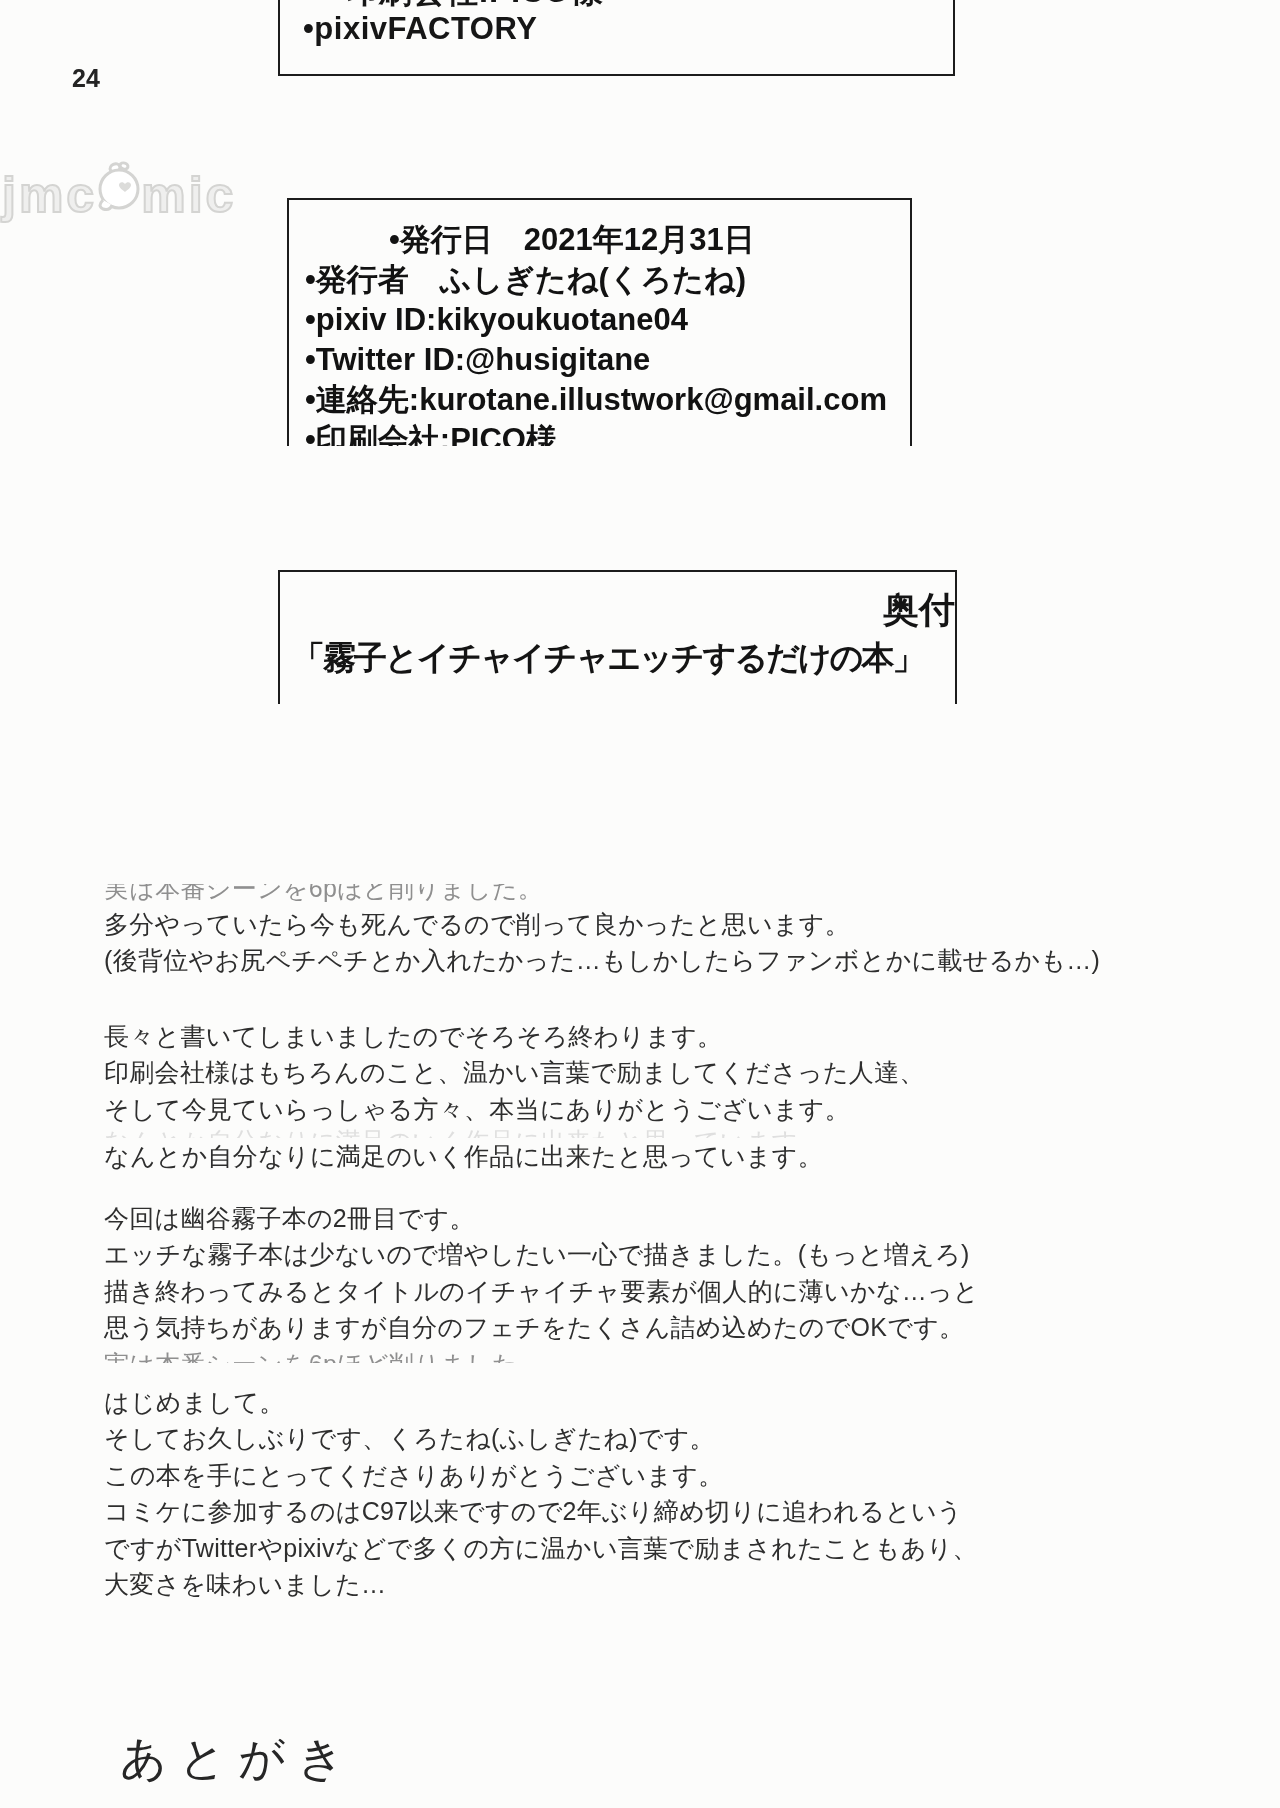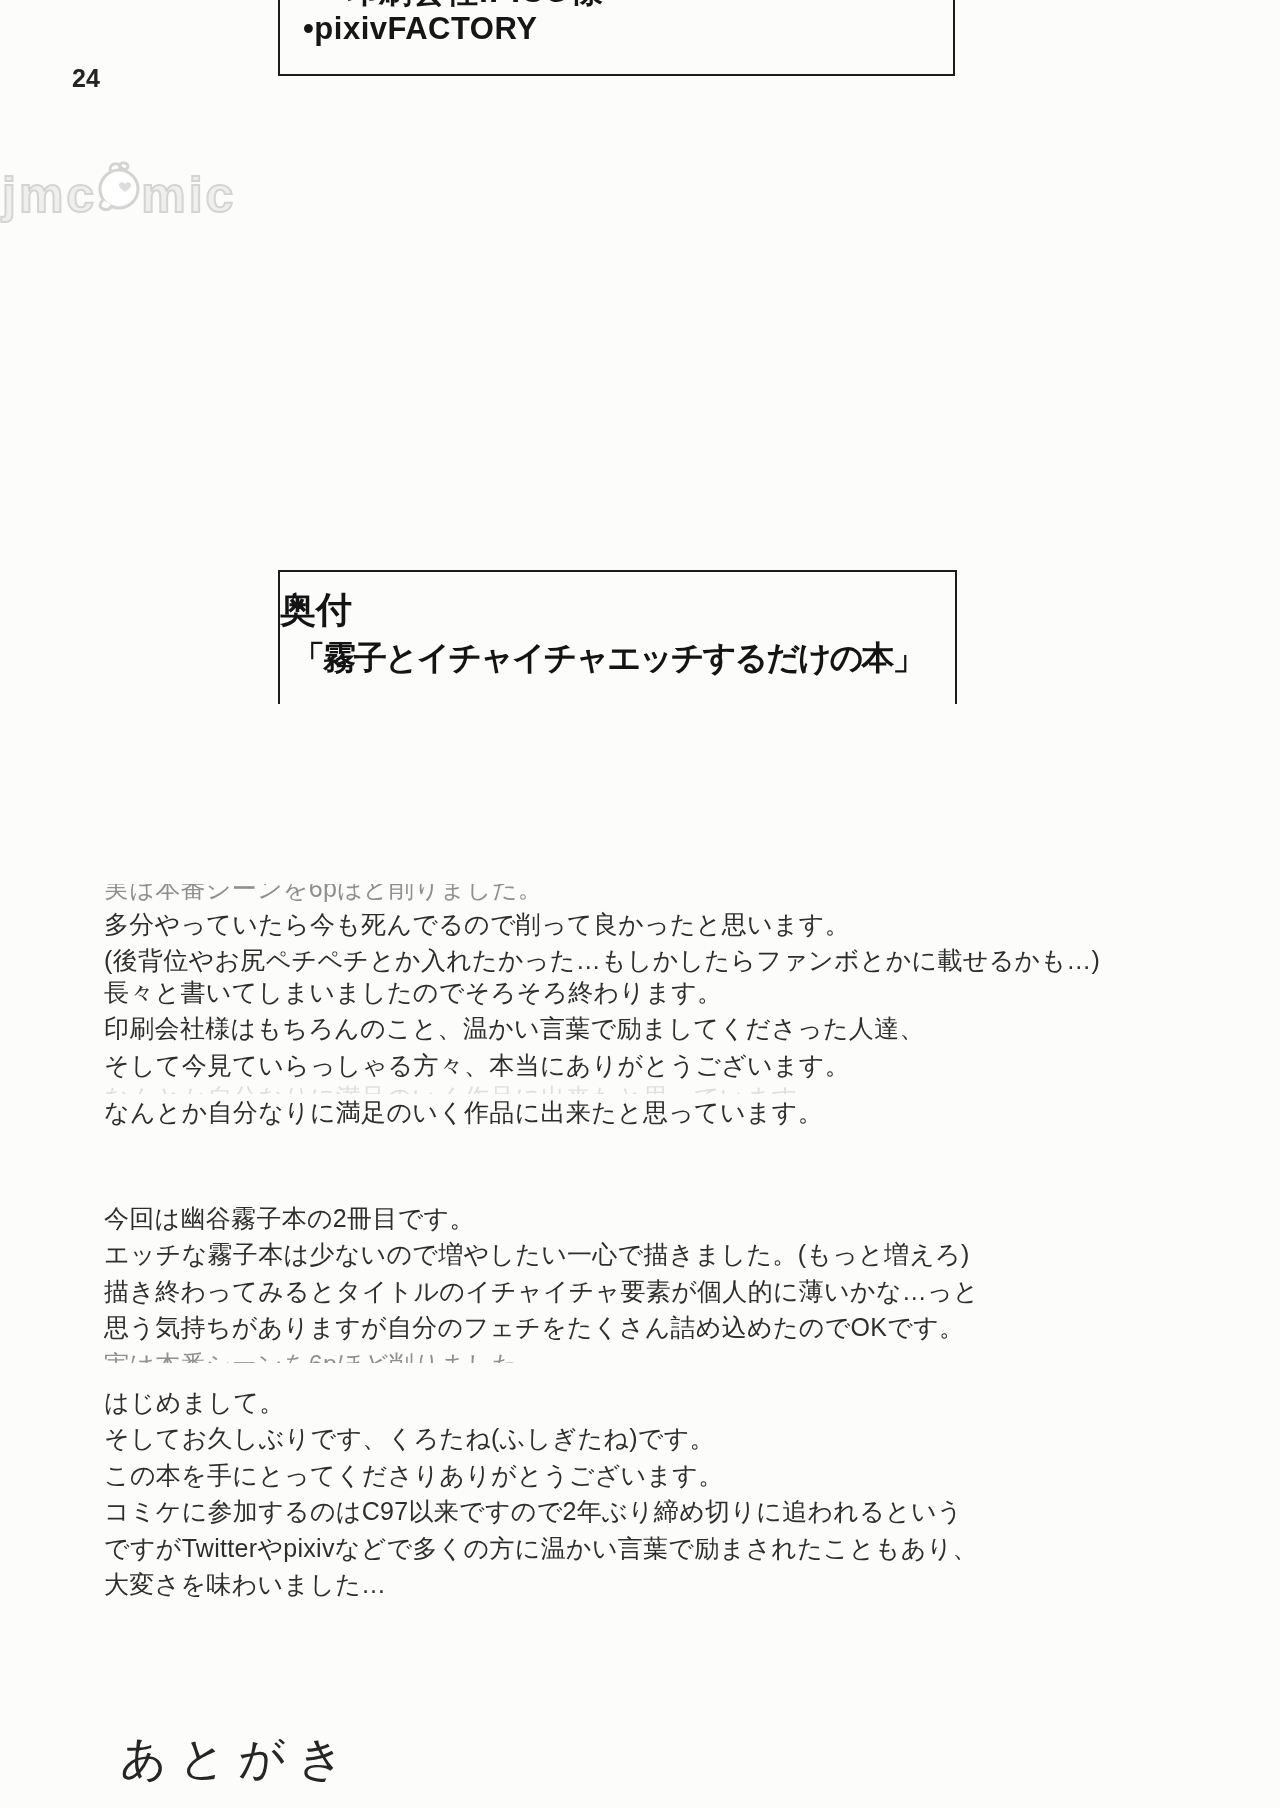--- a/index.html
+++ b/index.html
@@ -41,21 +41,21 @@
     position:absolute;left:16px;font-size:31px;font-weight:bold;line-height:40px;
     white-space:nowrap;color:#121212;letter-spacing:0;
   }
   .colophon-line.indented{left:100px;}
   
   .okuduke-box{
     position:absolute;left:278px;top:570px;width:679px;height:134px;
     border:2px solid #1c1c1c;border-bottom:none;box-sizing:border-box;overflow:hidden;
   }
   .okuduke-title{
-    position:absolute;left:0;top:14px;width:100%;text-align:left;
+    position:absolute;left:0;top:14px;width:100%;text-align:right;
     font-family:"Liberation Serif","DejaVu Serif",serif;
     font-size:36px;font-weight:bold;color:#141414;
   }
   .okuduke-book-title{
     position:absolute;left:12px;top:64px;white-space:nowrap;
     font-family:"Liberation Serif","DejaVu Serif",serif;
     font-size:33px;font-weight:bold;letter-spacing:-2px;color:#141414;
   }
   .okuduke-cut-strip{position:absolute;left:2px;right:2px;top:104px;height:30px;background:#fcfcfb;}
   
@@ -99,36 +99,44 @@
           <ellipse cx="29" cy="6" rx="4" ry="3" transform="rotate(15 29 6)"></ellipse>
           <circle cx="24" cy="29" r="19"></circle>
           <path d="M8 40 q-6 6 0 9 q7 2 9 -4" fill="#ffffff"></path>
         </g>
         <path d="M30 24 c2-3 6-2 6 1 c0 3-4 5-6 7 c-2-2-6-4-6-7 c0-3 4-4 6-1 z" fill="#dcdcda"></path>
       </svg>
     </span>
     <span class="wm-text">mic</span>
   </div>
 
+  <div class="colophon-box">
+    <div class="colophon-line indented" style="top:20px">•発行日　2021年12月31日</div>
+    <div class="colophon-line" style="top:60px">•発行者　ふしぎたね(くろたね)</div>
+    <div class="colophon-line" style="top:100px">•pixiv ID:kikyoukuotane04</div>
+    <div class="colophon-line" style="top:140px">•Twitter ID:@husigitane</div>
+    <div class="colophon-line" style="top:180px">•連絡先:kurotane.illustwork@gmail.com</div>
+    <div class="colophon-line" style="top:220px">•印刷会社:PICO様</div>
+  </div>
 
   <div class="okuduke-box">
     <div class="okuduke-title">奥付</div>
     <div class="okuduke-book-title">「霧子とイチャイチャエッチするだけの本」</div>
     <div class="okuduke-cut-strip"></div>
   </div>
 
   <div class="para" style="top:884px">
     <div class="clip-top">
       <span class="inner">実は本番シーンを6pほど削りました。</span>
     </div>
     <div class="line">多分やっていたら今も死んでるので削って良かったと思います。</div>
     <div class="line">(後背位やお尻ペチペチとか入れたかった…もしかしたらファンボとかに載せるかも…)</div>
   </div>
 
-  <div class="para" style="top:974px">
+  <div class="para" style="top:1018px">
     <div class="line">長々と書いてしまいましたのでそろそろ終わります。</div>
     <div class="line">印刷会社様はもちろんのこと、温かい言葉で励ましてくださった人達、</div>
     <div class="line">そして今見ていらっしゃる方々、本当にありがとうございます。</div>
     <div class="ghost-line">
       <span class="inner">なんとか自分なりに満足のいく作品に出来たと思っています。</span>
     </div>
     <div class="line">なんとか自分なりに満足のいく作品に出来たと思っています。</div>
   </div>
 
   <div class="para" style="top:1200px">

